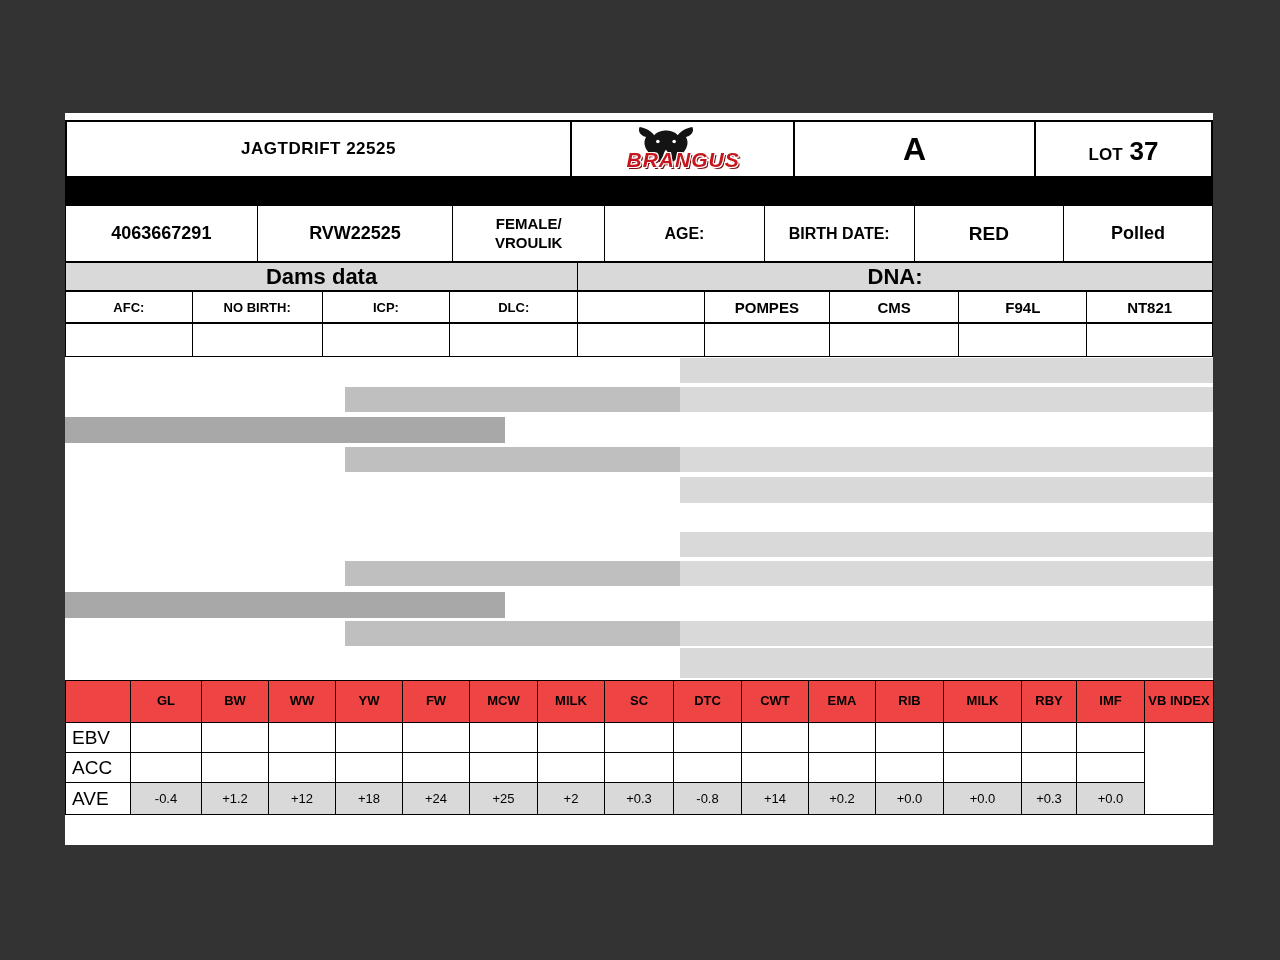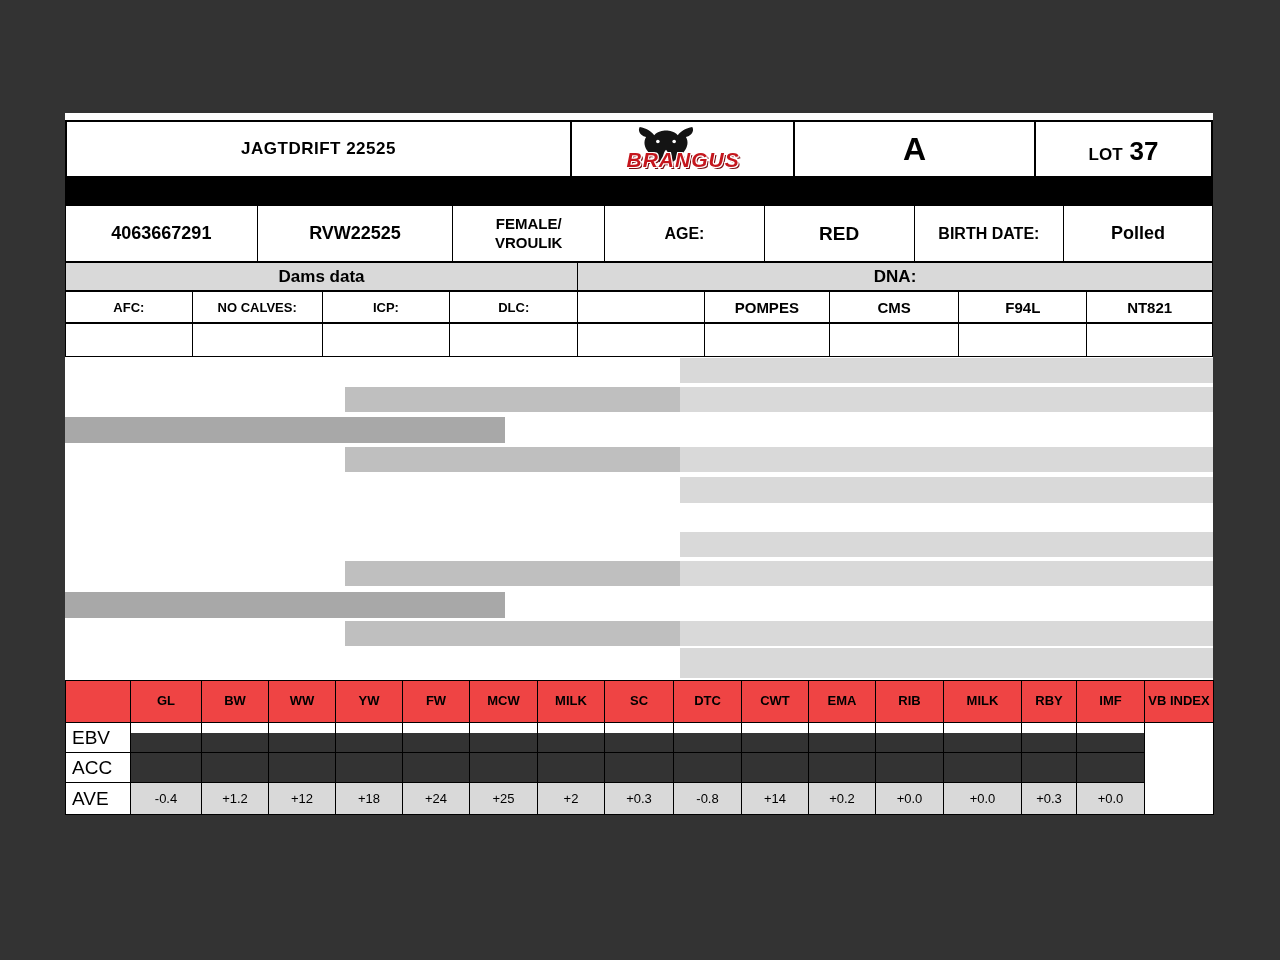--- a/index.html
+++ b/index.html
@@ -1,20 +1,20 @@
 <!DOCTYPE html>
 <html><head>
 <meta charset="utf-8">
 <style>
   * { margin:0; padding:0; box-sizing:border-box; }
   html,body { width:1280px; height:960px; }
   body { background:#333333; font-family:"Liberation Sans", sans-serif; position:relative; overflow:hidden; color:#000; }
 
   .canvas { position:absolute; inset:0; background:#333333; }
-  .page { position:absolute; left:65px; top:113px; width:1148px; height:620px; background:#ffffff; }
+  .page { position:absolute; left:65px; top:113px; width:1148px; height:732px; background:#ffffff; }
 
   
   .band { position:absolute; left:0; width:1148px; display:flex; border:1px solid #000; background:#fff; }
   .band .cell { border-right:1px solid #000; display:flex; flex-direction:column; align-items:center; justify-content:center; font-weight:700; text-align:center; }
   .band .cell:last-child { border-right:none; }
 
   .hdr { top:7px; height:58px; border-width:2px; }
   .hdr .cell { border-right-width:2px; }
   .animal-name { font-size:17px; letter-spacing:.5px; }
   .section-letter { font-size:32px; }
@@ -32,21 +32,21 @@
 
   .idrow { top:92px; height:57px; }
   .id-number { font-size:18px; }
   .reg-number { font-size:18px; }
   .sex-cell span { font-size:15px; line-height:1.25; }
   .small-label { font-size:16px; }
   .colour { font-size:19px; }
   .poll { font-size:18px; }
 
   .damsrow { top:149px; height:29px; }
-  .damsrow .cell { background:#d9d9d9; font-size:17px; }
+  .damsrow .cell { background:#d9d9d9; font-size:22px; }
 
   .labelsrow { top:178px; height:32px; }
   .labelsrow .cell { font-size:13px; }
   .labelsrow .cell.dna-test { font-size:15px; }
 
   .emptyrow { top:210px; height:34px; }
 
   
   .bar { position:absolute; }
   .bar.light { background:#d9d9d9; }
@@ -107,46 +107,46 @@
       <div class="cell reg-number" style="width:196px">
         <span>RVW22525</span>
       </div>
       <div class="cell sex-cell" style="width:152px">
         <span>FEMALE/</span>
         <span>VROULIK</span>
       </div>
       <div class="cell small-label" style="width:160px">
         <span>AGE:</span>
       </div>
+      <div class="cell small-label" style="width:150px">
+        <span>BIRTH DATE:</span>
+      </div>
       <div class="cell colour" style="width:150px">
         <span>RED</span>
-      </div>
-      <div class="cell small-label" style="width:150px">
-        <span>BIRTH DATE:</span>
       </div>
       <div class="cell poll" style="width:148px">
         <span>Polled</span>
       </div>
     </div>
 
     <div class="band damsrow">
       <div class="cell" style="width:513px">
         <span>Dams data</span>
       </div>
       <div class="cell" style="width:635px">
         <span>DNA:</span>
       </div>
     </div>
 
     <div class="band labelsrow">
       <div class="cell" style="width:127px">
         <span>AFC:</span>
       </div>
       <div class="cell" style="width:130px">
-        <span>NO CALVES:</span>
+        <span>NO BIRTH:</span>
       </div>
       <div class="cell" style="width:128px">
         <span>ICP:</span>
       </div>
       <div class="cell" style="width:128px">
         <span>DLC:</span>
       </div>
       <div class="cell" style="width:127px"></div>
       <div class="cell dna-test" style="width:125px">
         <span>POMPES</span>

